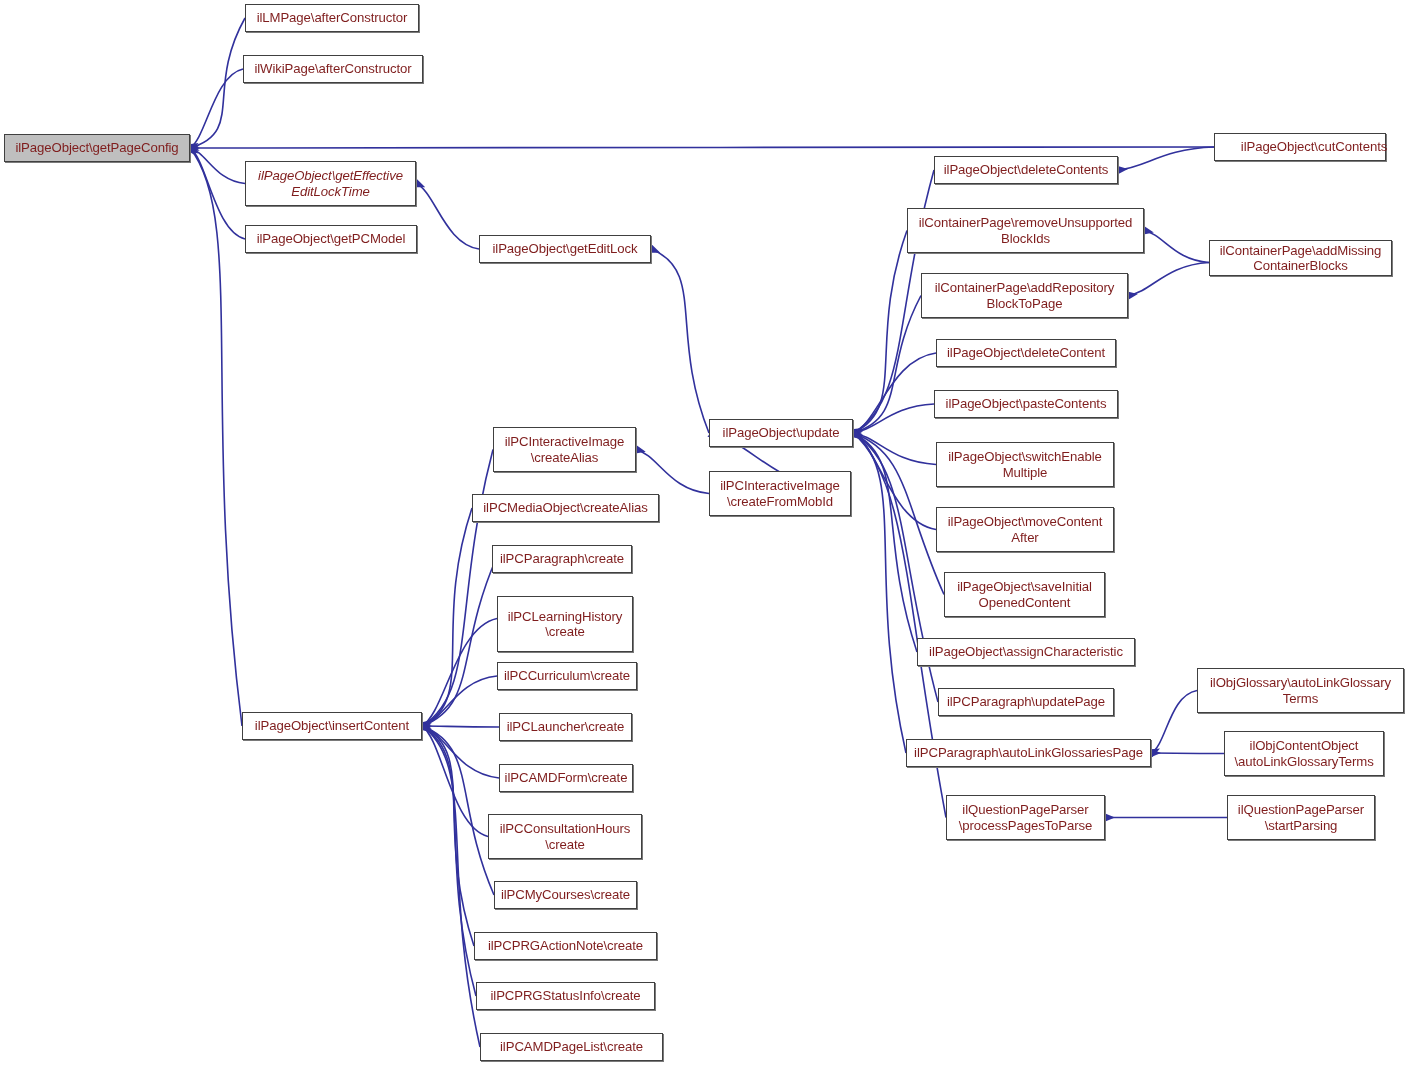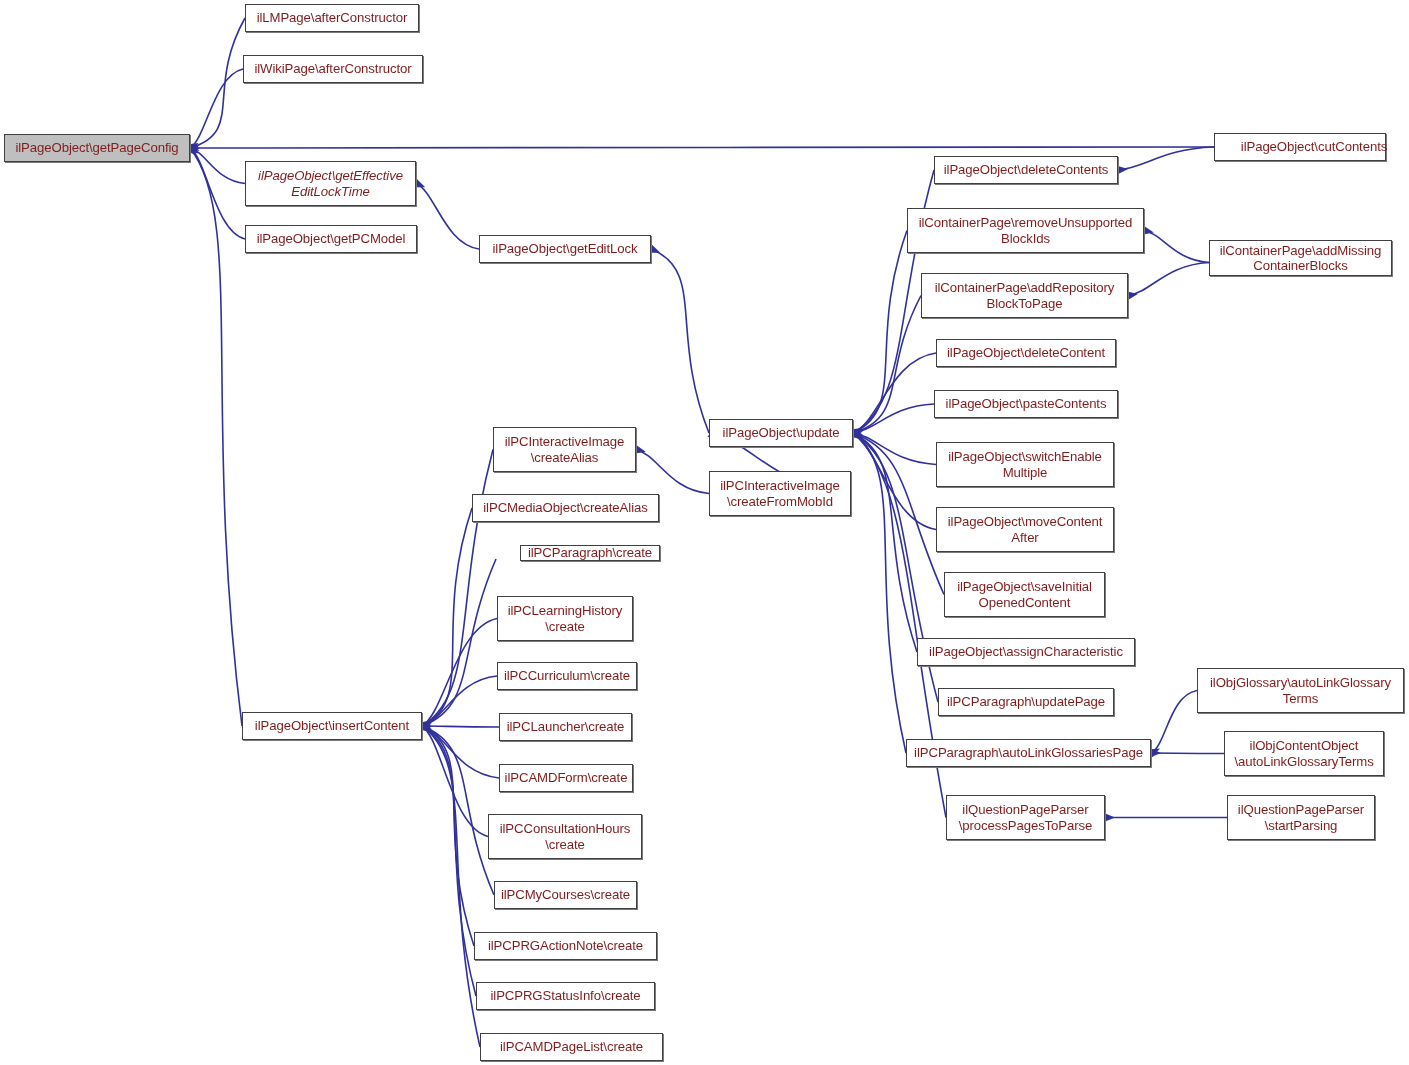--- a/index.html
+++ b/index.html
@@ -114,22 +114,22 @@
 \autoLinkGlossaryTerms</span></div>
       <div class="node" style="left: 946px; top: 795px; width: 159px; height: 45px;"><span>ilQuestionPageParser
 \processPagesToParse</span></div>
       <div class="node" style="left: 1227px; top: 795px; width: 148px; height: 45px;"><span>ilQuestionPageParser
 \startParsing</span></div>
       <div class="node" style="left: 493px; top: 427px; width: 143px; height: 45px;"><span>ilPCInteractiveImage
 \createAlias</span></div>
       <div class="node" style="left: 709px; top: 471px; width: 142px; height: 45px;"><span>ilPCInteractiveImage
 \createFromMobId</span></div>
       <div class="node" style="left: 472px; top: 494px; width: 187px; height: 28px;"><span>ilPCMediaObject\createAlias</span></div>
-      <div class="node" style="left: 520px; top: 545px; width: 140px; height: 16px;"><span>ilPCParagraph\create</span></div>
-      <div class="node" style="left: 497px; top: 596px; width: 136px; height: 45px;"><span>ilPCLearningHistory
+      <div class="node" style="left: 492px; top: 545px; width: 140px; height: 28px;"><span>ilPCParagraph\create</span></div>
+      <div class="node" style="left: 497px; top: 596px; width: 136px; height: 56px;"><span>ilPCLearningHistory
 \create</span></div>
       <div class="node" style="left: 497px; top: 662px; width: 140px; height: 28px;"><span>ilPCCurriculum\create</span></div>
       <div class="node" style="left: 499px; top: 713px; width: 133px; height: 28px;"><span>ilPCLauncher\create</span></div>
       <div class="node" style="left: 499px; top: 764px; width: 134px; height: 28px;"><span>ilPCAMDForm\create</span></div>
       <div class="node" style="left: 488px; top: 814px; width: 154px; height: 45px;"><span>ilPCConsultationHours
 \create</span></div>
       <div class="node" style="left: 494px; top: 881px; width: 143px; height: 28px;"><span>ilPCMyCourses\create</span></div>
       <div class="node" style="left: 474px; top: 932px; width: 183px; height: 28px;"><span>ilPCPRGActionNote\create</span></div>
       <div class="node" style="left: 476px; top: 982px; width: 179px; height: 28px;"><span>ilPCPRGStatusInfo\create</span></div>
       <div class="node" style="left: 480px; top: 1033px; width: 183px; height: 28px;"><span>ilPCAMDPageList\create</span></div>

